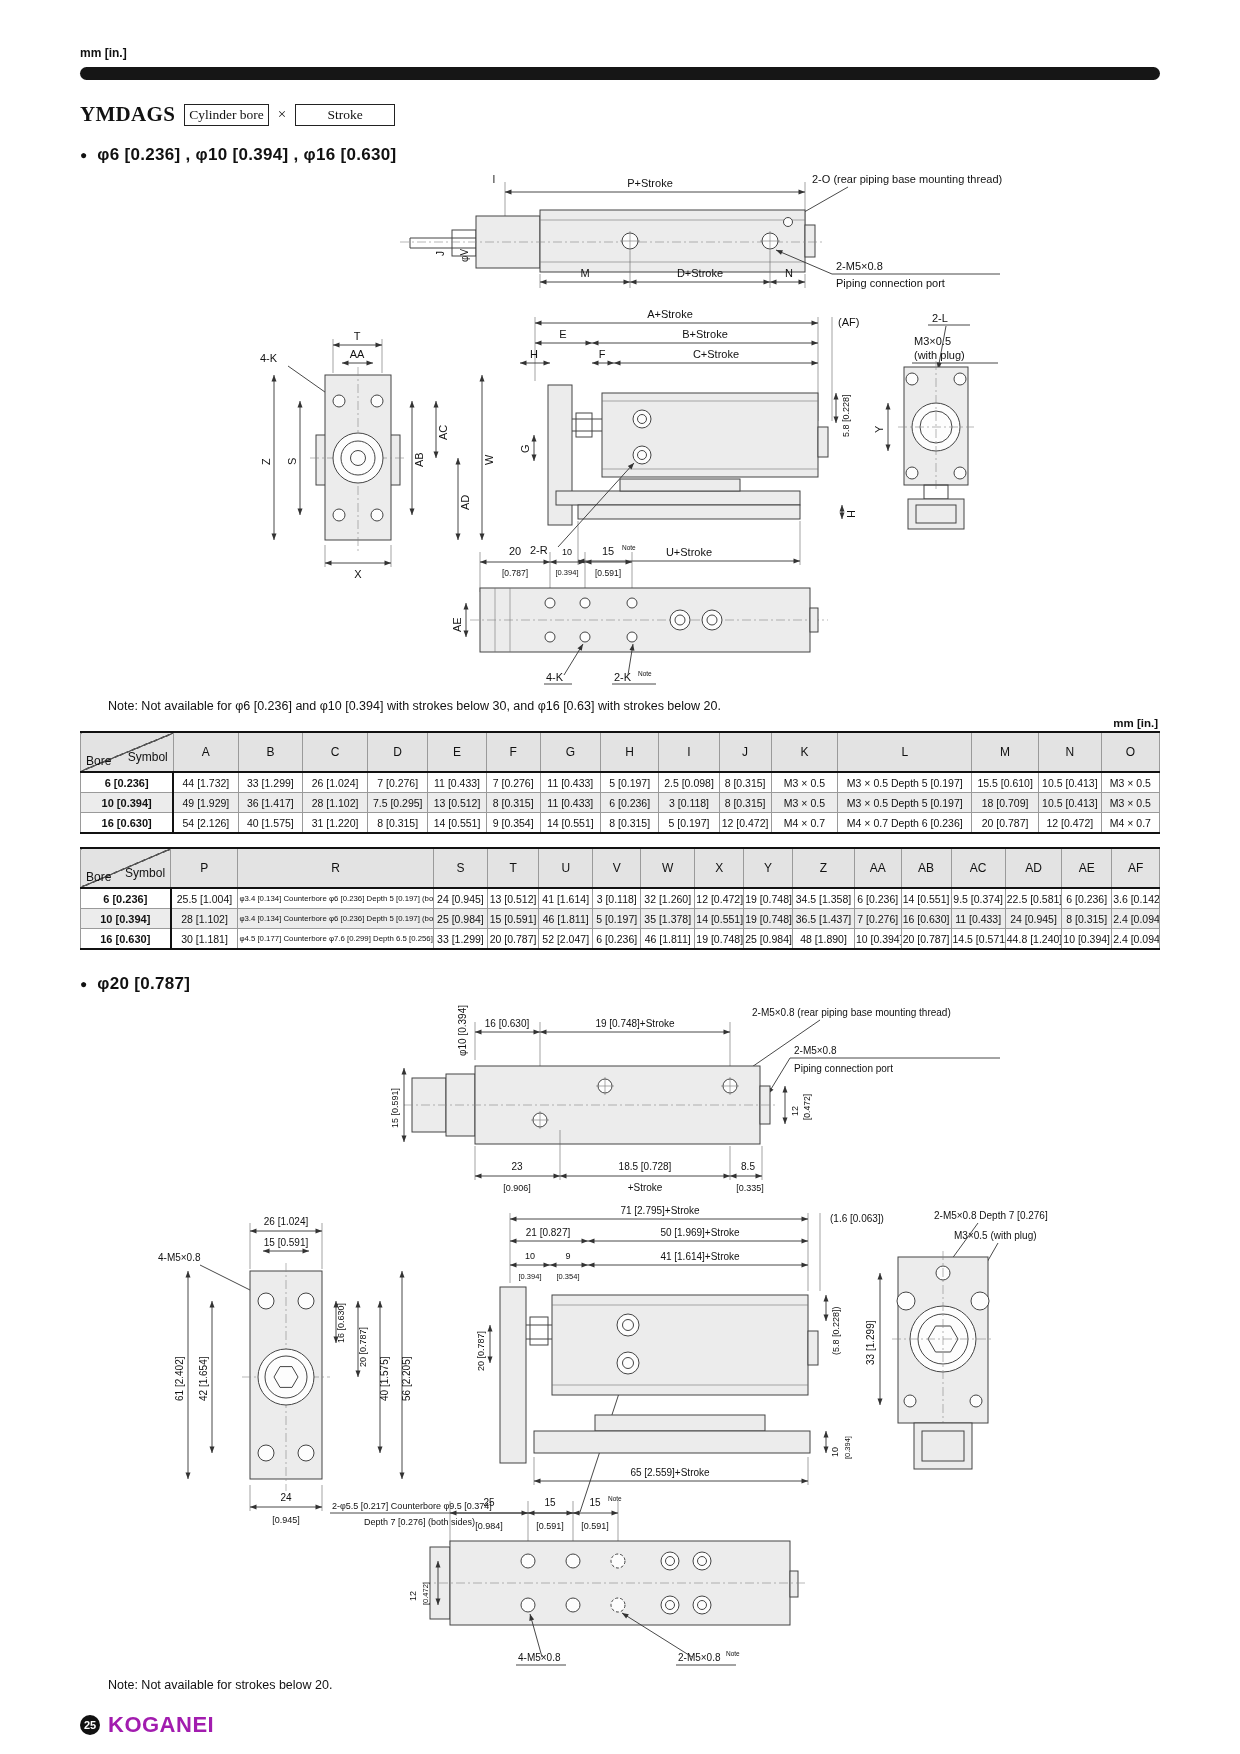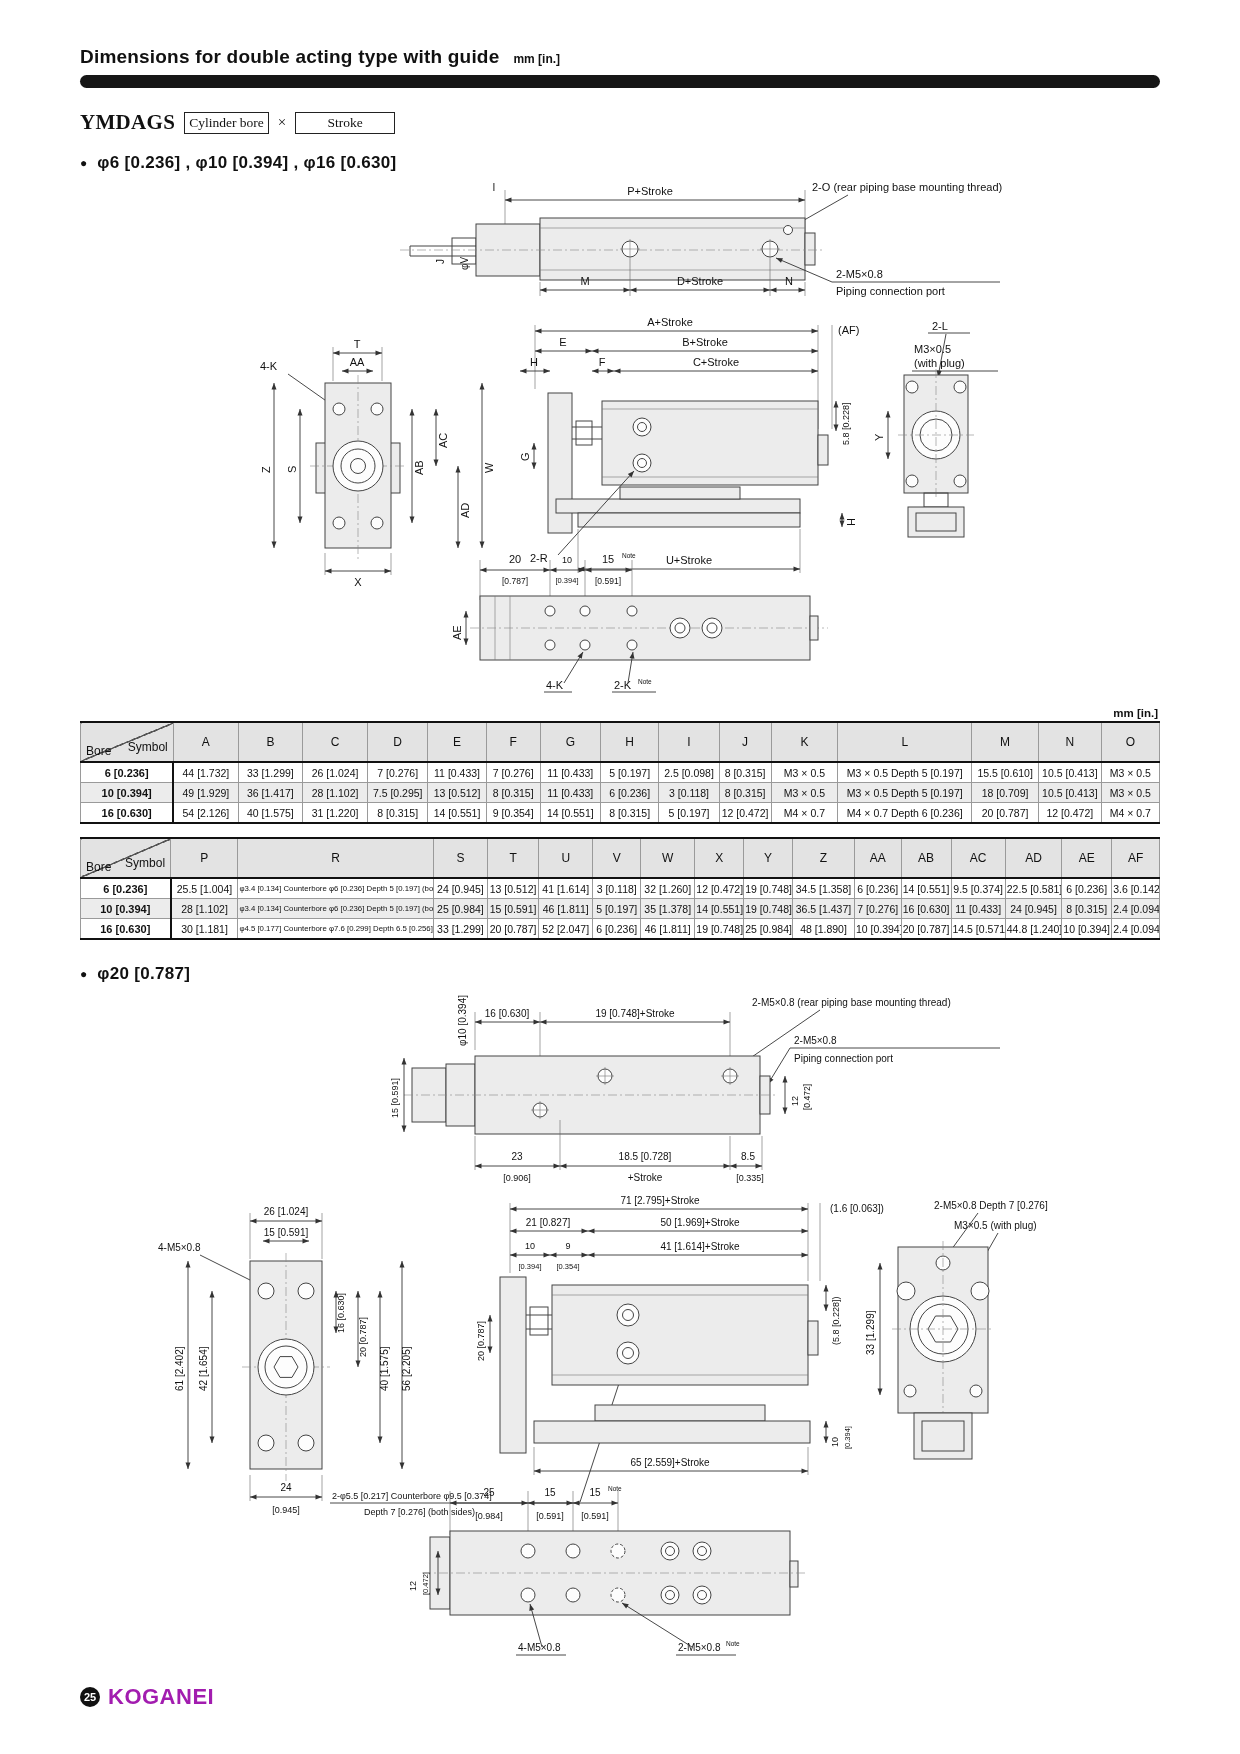--- a/index.html
+++ b/index.html
@@ -60,21 +60,20 @@
   .pgnum{width:20px;height:20px;border-radius:50%;background:#111;color:#fff;
      font-size:11px;font-weight:bold;display:flex;align-items:center;justify-content:center;}
   .brand{font-size:22px;font-weight:900;letter-spacing:0.5px;color:#a21caf;}
 </style>
 </head>
 <body>
 
 <div class="page">
 
   <div class="titlerow">
-    <span class="title">Dimensions for double acting type with guide</span>
     <span class="title-unit">mm [in.]</span>
   </div>
   <div class="bar"></div>
 
   <div class="modelrow">
     <span class="model">YMDAGS</span>
     <span class="mbox">Cylinder bore</span>
     <span class="mtimes">×</span>
     <span class="mbox" style="min-width:90px;text-align:center;">Stroke</span>
   </div>
@@ -277,20 +276,21 @@
       <text class="lb" x="86" y="141">4-K</text>
       <line class="dim" x1="84" y1="144" x2="112" y2="144"></line>
       <line class="dim" x1="104" y1="135" x2="123" y2="104" marker-end="url(#a1)"></line>
       <text class="lb" x="154" y="141">2-K</text>
       <text class="sup" x="178" y="136">Note</text>
       <line class="dim" x1="152" y1="144" x2="196" y2="144"></line>
       <line class="dim" x1="168" y1="135" x2="173" y2="104" marker-end="url(#a1)"></line>
     </g>
   </svg>
 
+  <div class="note">Note: Not available for φ6 [0.236] and φ10 [0.394] with strokes below 30, and φ16 [0.63] with strokes below 20.</div>
   <div class="unit-right">mm [in.]</div>
 
   <table class="dims">
     <colgroup>
       <col style="width:8.6%">
         <col style="width:6%">
         <col style="width:6%">
         <col style="width:6%">
       <col style="width:5.6%">
         <col style="width:5.4%">
@@ -703,19 +703,20 @@
       <text class="t10" x="88" y="172">4-M5×0.8</text>
       <line class="dim" x1="86" y1="176" x2="136" y2="176"></line>
       <line class="dim" x1="112" y1="168" x2="100" y2="125" marker-end="url(#a2)"></line>
       <text class="t10" x="248" y="172">2-M5×0.8</text>
       <text class="sup" x="296" y="167">Note</text>
       <line class="dim" x1="246" y1="176" x2="306" y2="176"></line>
       <line class="dim" x1="262" y1="168" x2="192" y2="124" marker-end="url(#a2)"></line>
     </g>
   </svg>
 
+  <div class="note" style="margin-left:28px;">Note: Not available for strokes below 20.</div>
 
   <div class="footer">
     <span class="pgnum">25</span>
     <span class="brand">KOGANEI</span>
   </div>
 
 </div>
 
 </body></html>

